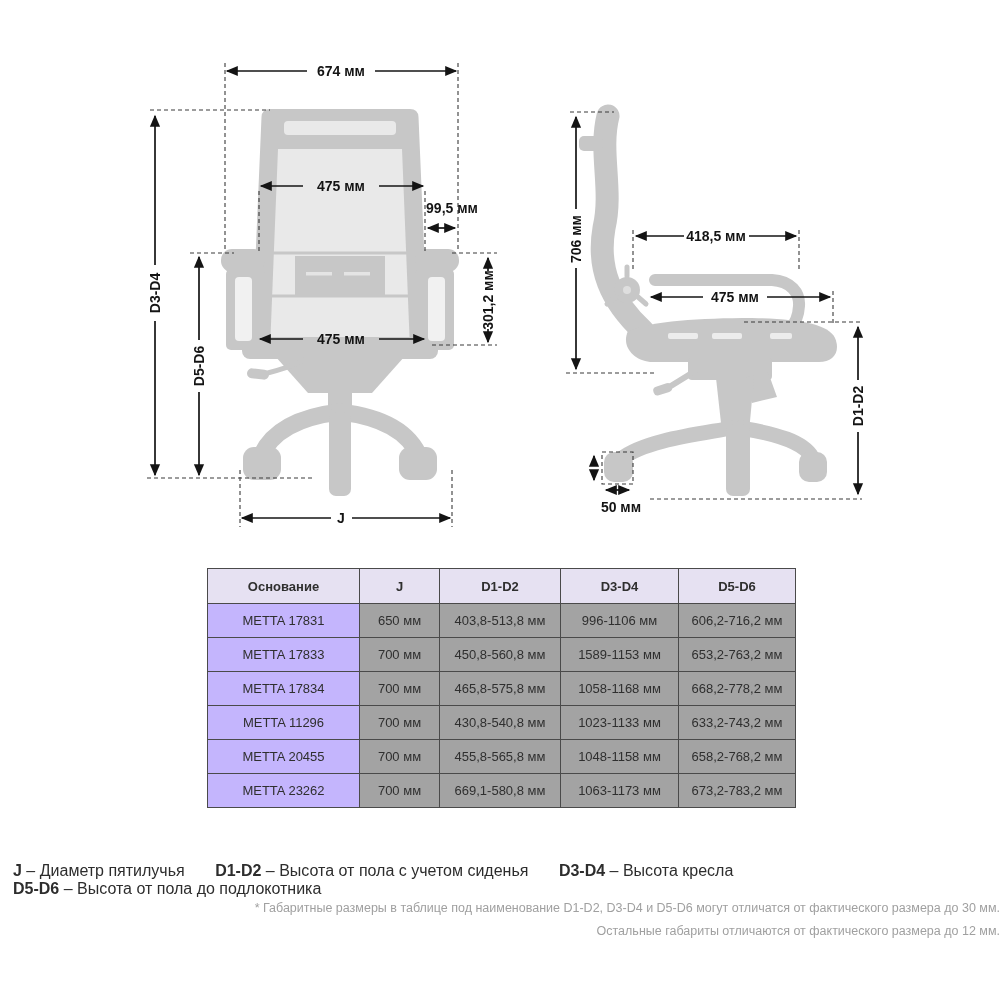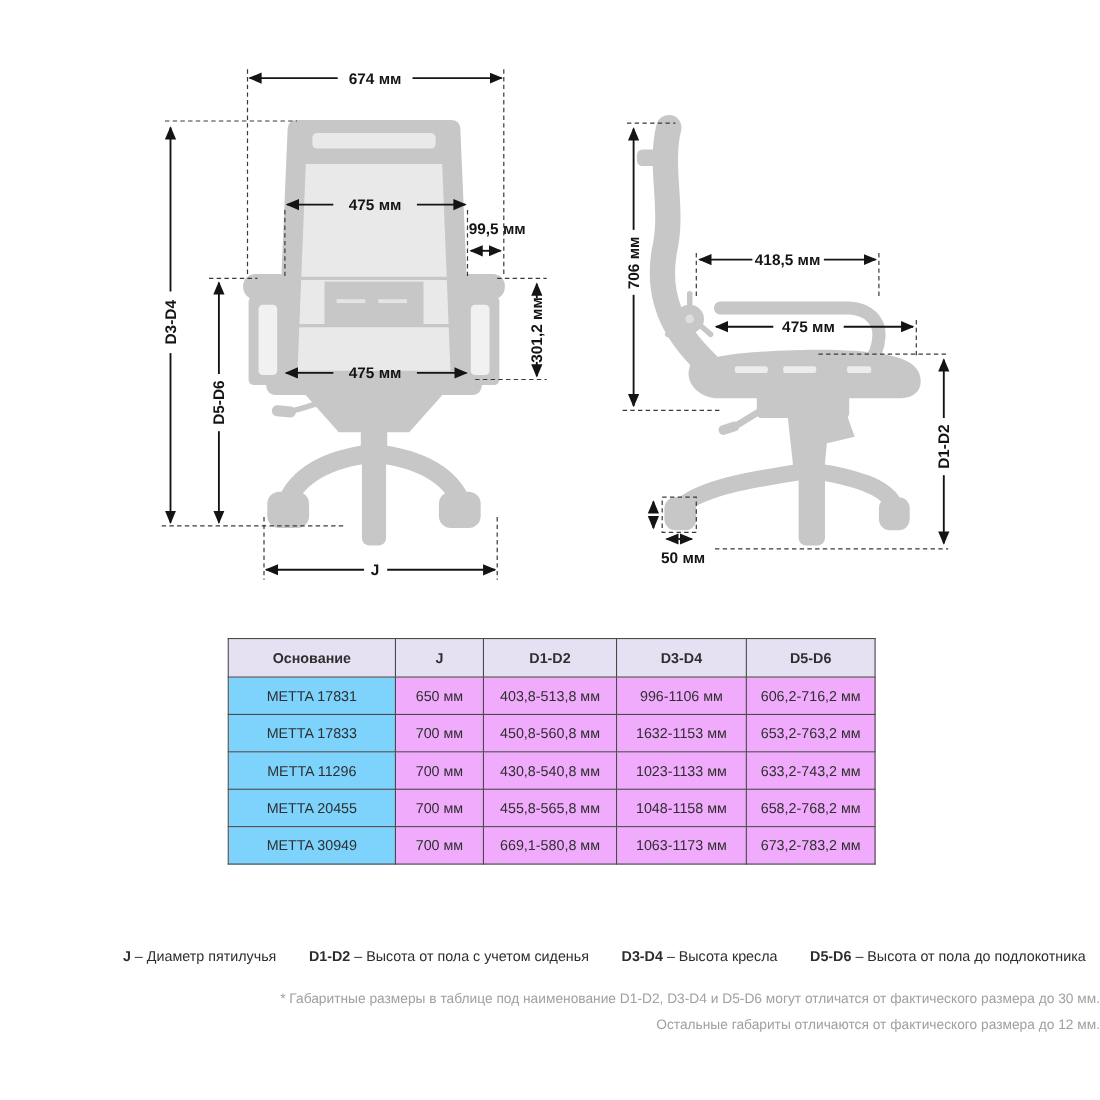--- a/index.html
+++ b/index.html
@@ -7,30 +7,30 @@
         font-family:"Liberation Sans",sans-serif;}
   
   svg text{font-family:"Liberation Sans",sans-serif;font-size:14px;font-weight:bold;
            fill:#141414;text-anchor:middle;}
   .dim{stroke:#141414;stroke-width:1.7;}
   .dash{stroke:#3a3a3a;stroke-width:1.1;stroke-dasharray:4 3;fill:none;}
   .sil{fill:#c7c7c7;}
   .sil-str{stroke:#c7c7c7;fill:none;}
   .sil-light{fill:#e9e9e9;}
   
-  .spec-table{position:absolute;left:207px;top:580px;width:588px;border-collapse:collapse;
+  .spec-table{position:absolute;left:207px;top:568px;width:588px;border-collapse:collapse;
               table-layout:fixed;border-radius:13px;}
   .spec-table th,.spec-table td{border:1px solid #4a4a4a;text-align:center;
               font-size:13px;color:#2f2f2f;padding:0;}
   .spec-table th{background:#e6e1f2;height:34px;font-weight:bold;}
-  .spec-table td{height:33px;background:#f0abfc;font-weight:normal;}
-  .spec-table td.model{background:#7dd3fc;}
-  
-  .legend{position:absolute;left:0;top:862px;width:1000px;text-align:right;
-          font-size:13px;color:#2d2d2d;}
+  .spec-table td{height:33px;background:#a3a3a3;font-weight:normal;}
+  .spec-table td.model{background:#c4b5fd;}
+  
+  .legend{position:absolute;left:0;top:862px;width:1000px;text-align:left;
+          font-size:16px;color:#2d2d2d;}
   .legend-item{display:inline-block;margin:0 13px;white-space:nowrap;}
   .legend-item b{font-weight:bold;}
   .footnote{position:absolute;left:0;top:897px;width:1000px;text-align:right;
             font-size:12.5px;color:#a0a0a0;line-height:23px;}
 </style>
 </head>
 <body>
 
 <div class="page">
 
@@ -216,39 +216,46 @@
         <td class="model">METTA 17831</td>
         <td>650 мм</td>
         <td>403,8-513,8 мм</td>
         <td>996-1106 мм</td>
         <td>606,2-716,2 мм</td>
       </tr>
       <tr>
         <td class="model">METTA 17833</td>
         <td>700 мм</td>
         <td>450,8-560,8 мм</td>
-        <td>1632-1153 мм</td>
+        <td>1589-1153 мм</td>
         <td>653,2-763,2 мм</td>
+      </tr>
+      <tr>
+        <td class="model">METTA 17834</td>
+        <td>700 мм</td>
+        <td>465,8-575,8 мм</td>
+        <td>1058-1168 мм</td>
+        <td>668,2-778,2 мм</td>
       </tr>
       <tr>
         <td class="model">METTA 11296</td>
         <td>700 мм</td>
         <td>430,8-540,8 мм</td>
         <td>1023-1133 мм</td>
         <td>633,2-743,2 мм</td>
       </tr>
       <tr>
         <td class="model">METTA 20455</td>
         <td>700 мм</td>
         <td>455,8-565,8 мм</td>
         <td>1048-1158 мм</td>
         <td>658,2-768,2 мм</td>
       </tr>
       <tr>
-        <td class="model">METTA 30949</td>
+        <td class="model">METTA 23262</td>
         <td>700 мм</td>
         <td>669,1-580,8 мм</td>
         <td>1063-1173 мм</td>
         <td>673,2-783,2 мм</td>
       </tr>
     </tbody>
   </table>
 
   
   <div class="legend">

